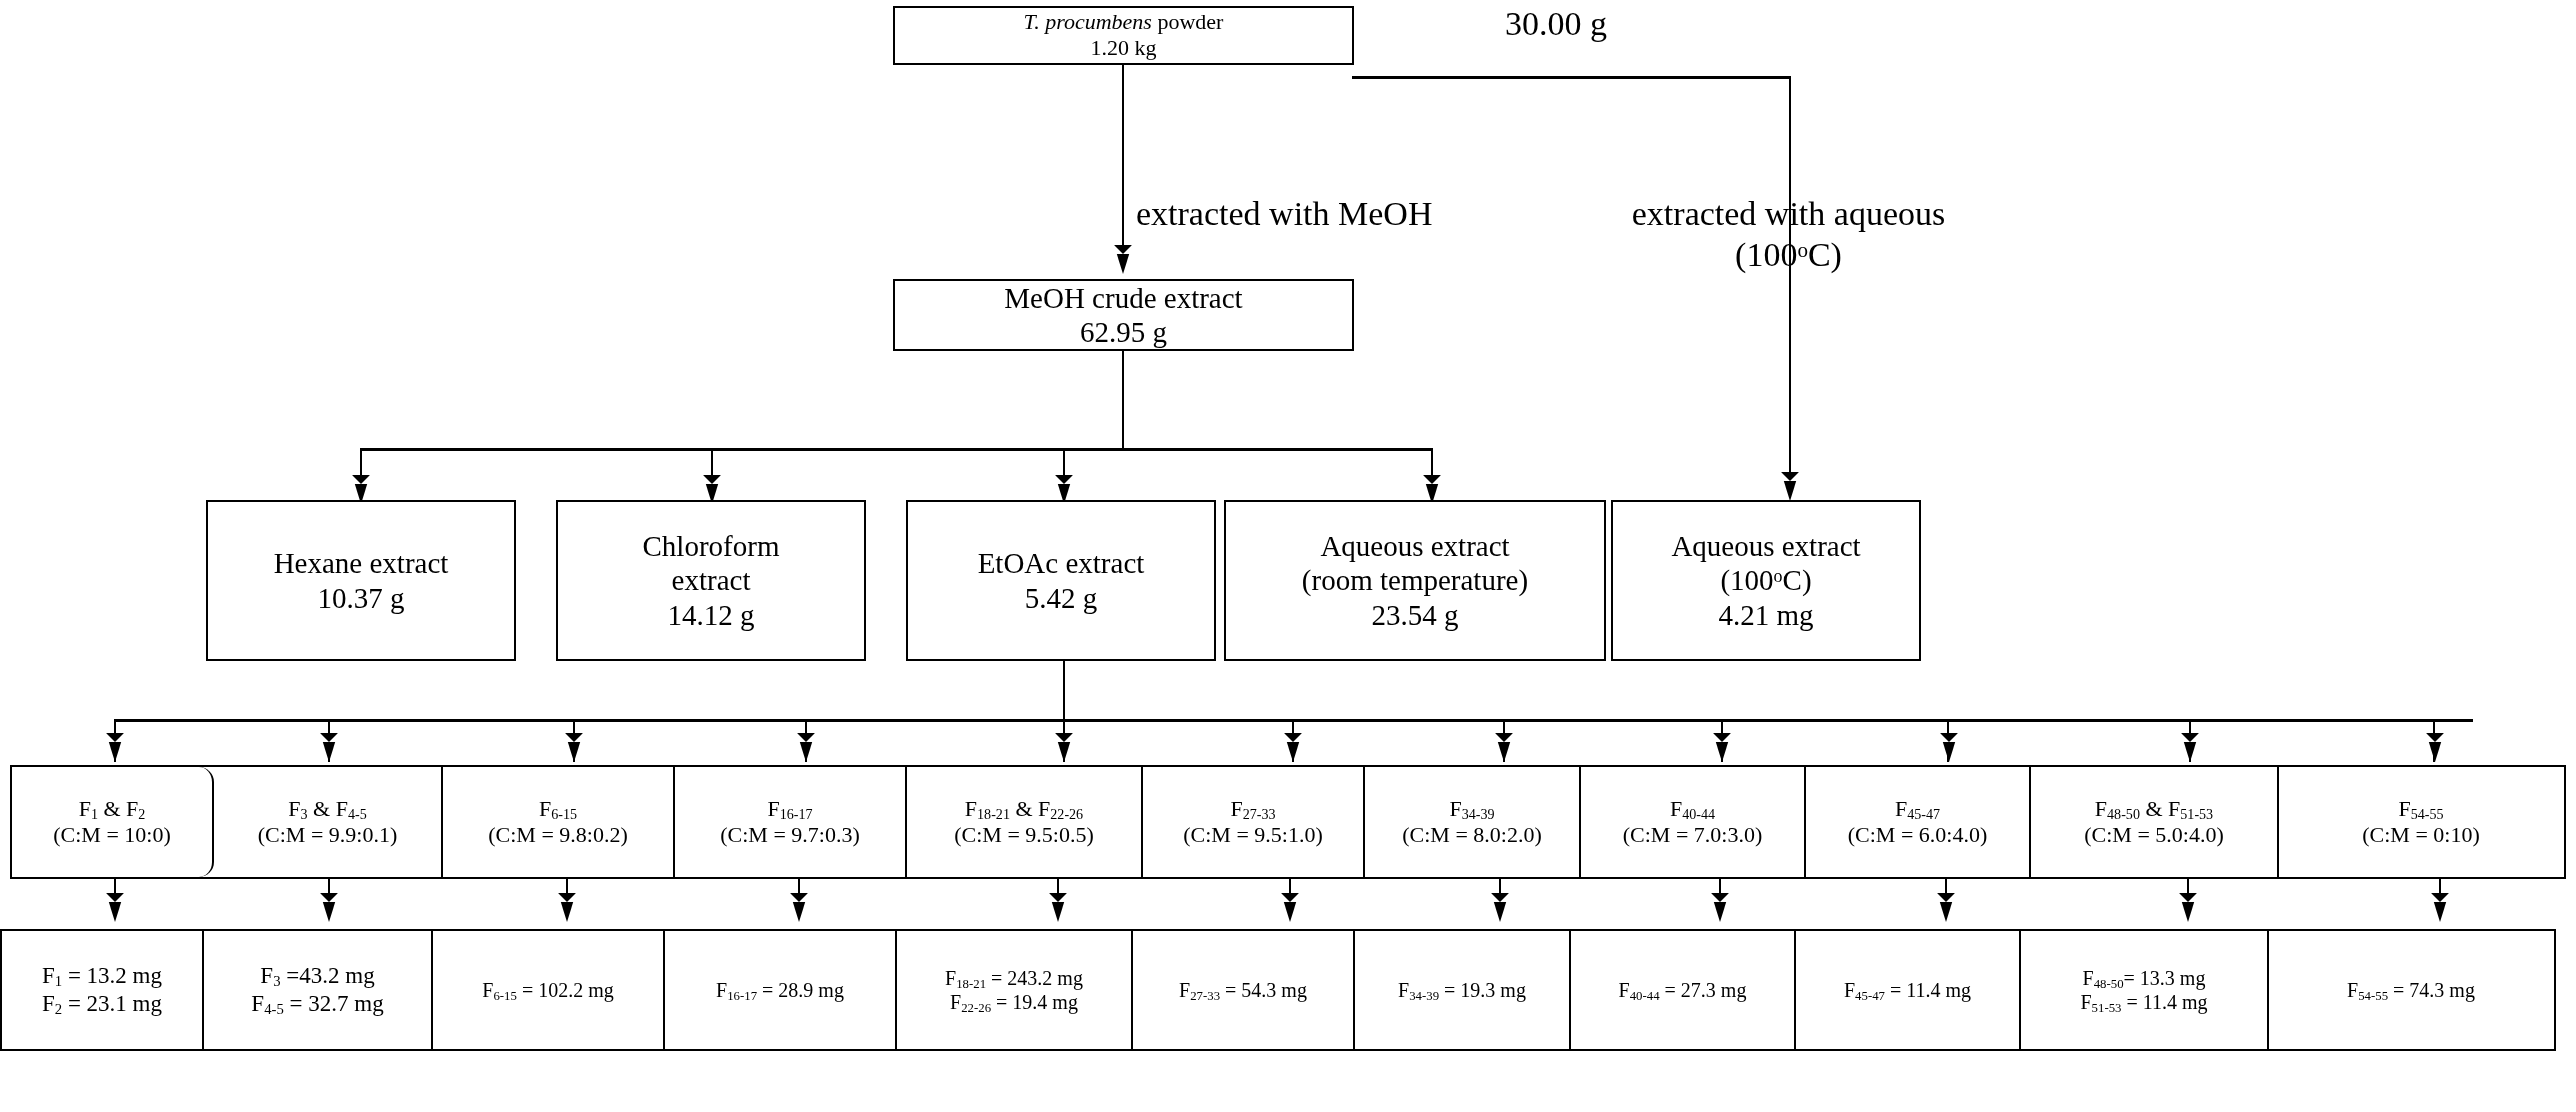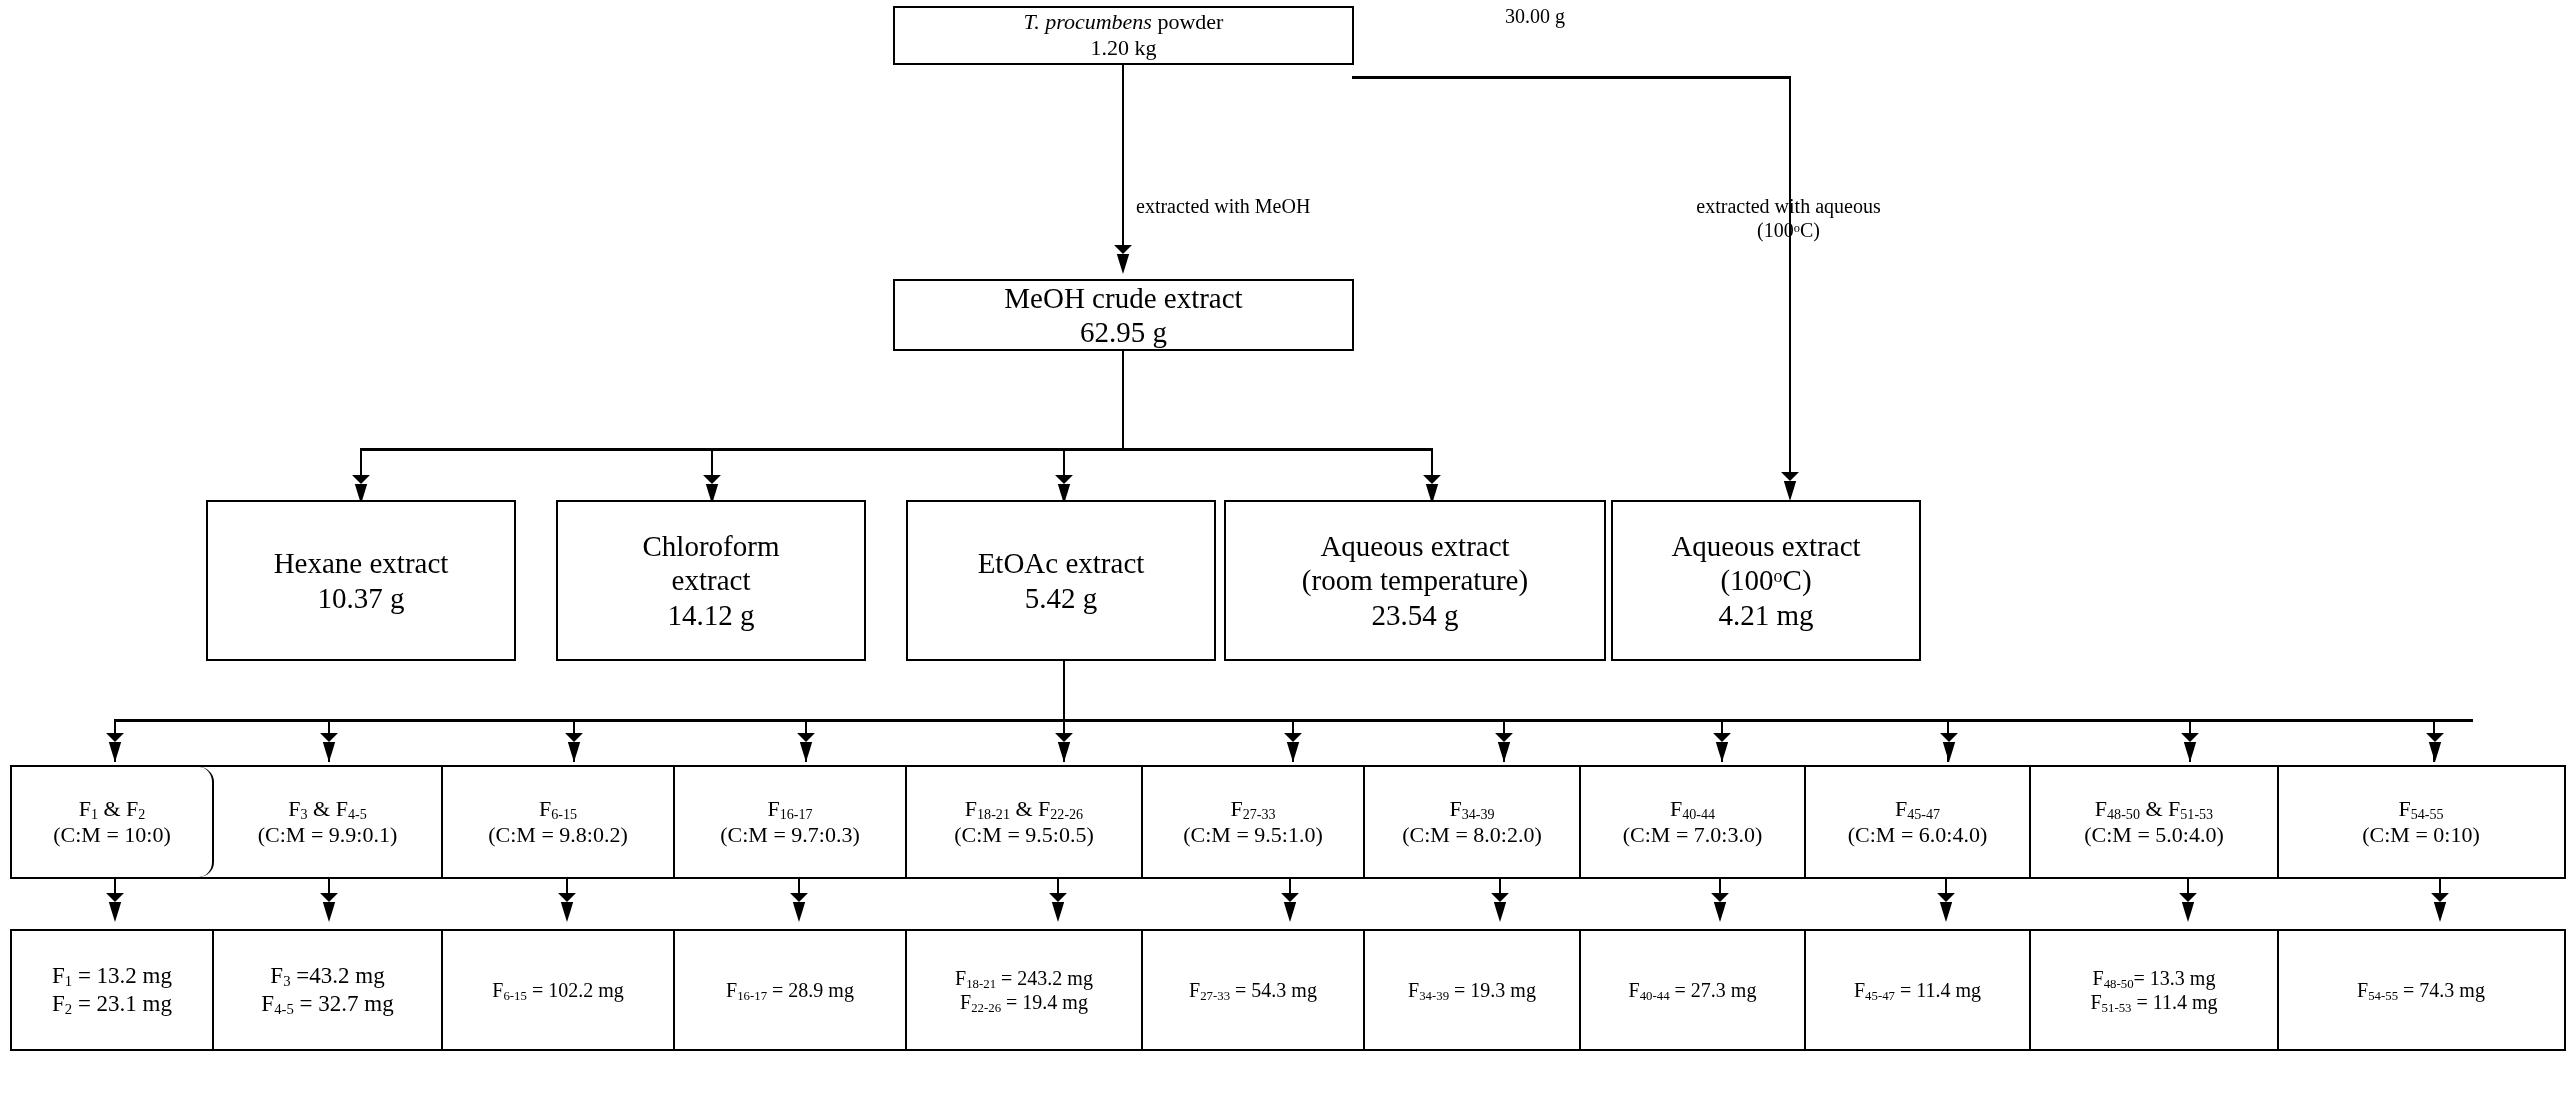--- a/index.html
+++ b/index.html
@@ -58,21 +58,21 @@
     position:absolute;
     white-space:nowrap;
     line-height:1.2;
     text-align:center;
   }
 
   .italic{font-style:italic;}
 
   
   .fs-top{font-size:22px;}
-  .fs-edge{font-size:20px;}
+  .fs-edge{font-size:34px;}
   .fs-extract{font-size:29px;}
   .fs-frac{font-size:22px;}
   .fs-mass{font-size:23px;}
   .fs-mass-sm{font-size:20px;}
 
   sub{font-size:0.64em;line-height:0;vertical-align:-0.22em;}
   .sup-o{font-size:0.62em;vertical-align:0.42em;line-height:0;}
 
   
   .strip{
@@ -258,21 +258,21 @@
   <div class="arrow" style="left:1491px;top:893px;"></div>
   <div class="vline" style="left:1719px;top:878px;height:37px;"></div>
   <div class="arrow" style="left:1711px;top:893px;"></div>
   <div class="vline" style="left:1945px;top:878px;height:37px;"></div>
   <div class="arrow" style="left:1937px;top:893px;"></div>
   <div class="vline" style="left:2187px;top:878px;height:37px;"></div>
   <div class="arrow" style="left:2179px;top:893px;"></div>
   <div class="vline" style="left:2439px;top:878px;height:37px;"></div>
   <div class="arrow" style="left:2431px;top:893px;"></div>
 
-  <div class="strip fs-mass" style="left:10px;top:929px;width:2556px;height:122px;">
+  <div class="strip fs-mass" style="left:0;top:929px;width:2556px;height:122px;">
     <div class="cell" style="width:202px;">
       <span class="ln"><span>F</span><sub>1</sub><span> = 13.2 mg</span></span>
       <span class="ln"><span>F</span><sub>2</sub><span> = 23.1 mg</span></span>
     </div>
     <div class="cell" style="width:229px;">
       <span class="ln"><span>F</span><sub>3</sub><span> =43.2 mg</span></span>
       <span class="ln"><span>F</span><sub>4-5</sub><span> = 32.7 mg</span></span>
     </div>
     <div class="cell fs-mass-sm" style="width:232px;">
       <span class="ln"><span>F</span><sub>6-15</sub><span> = 102.2 mg</span></span>

